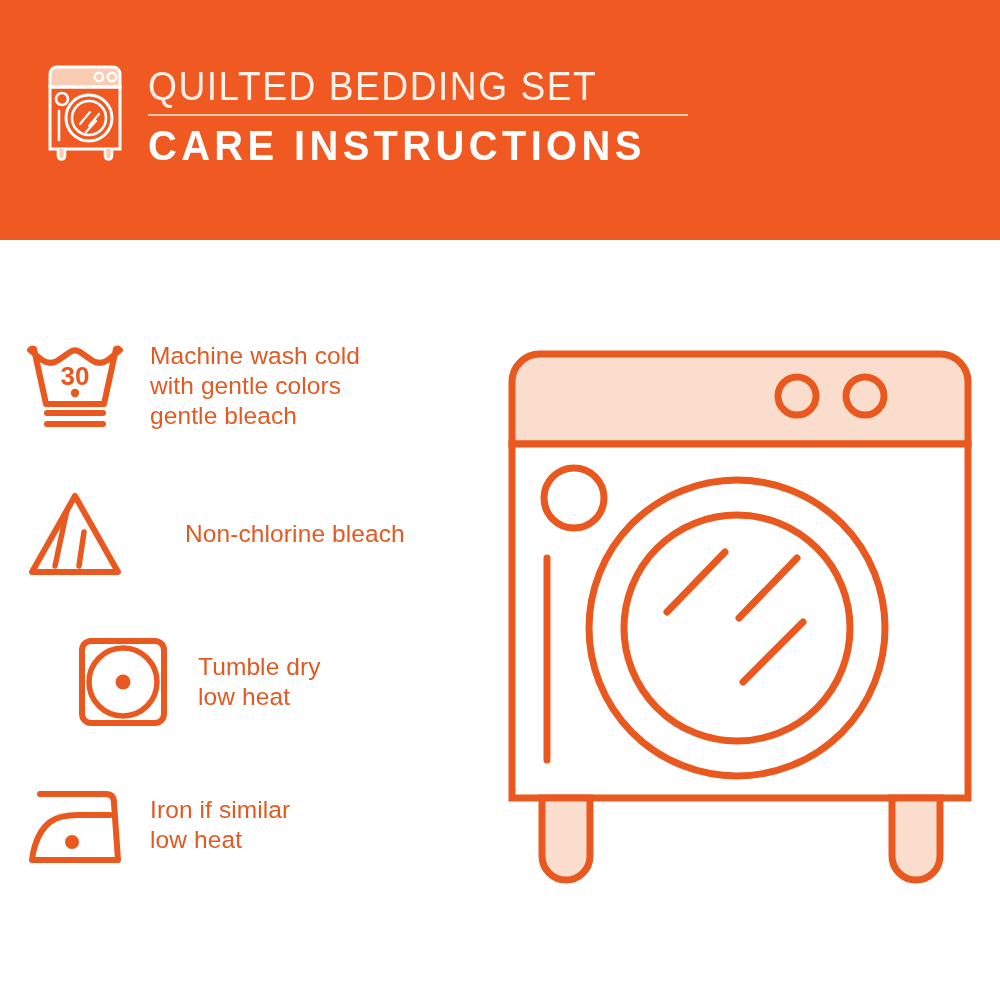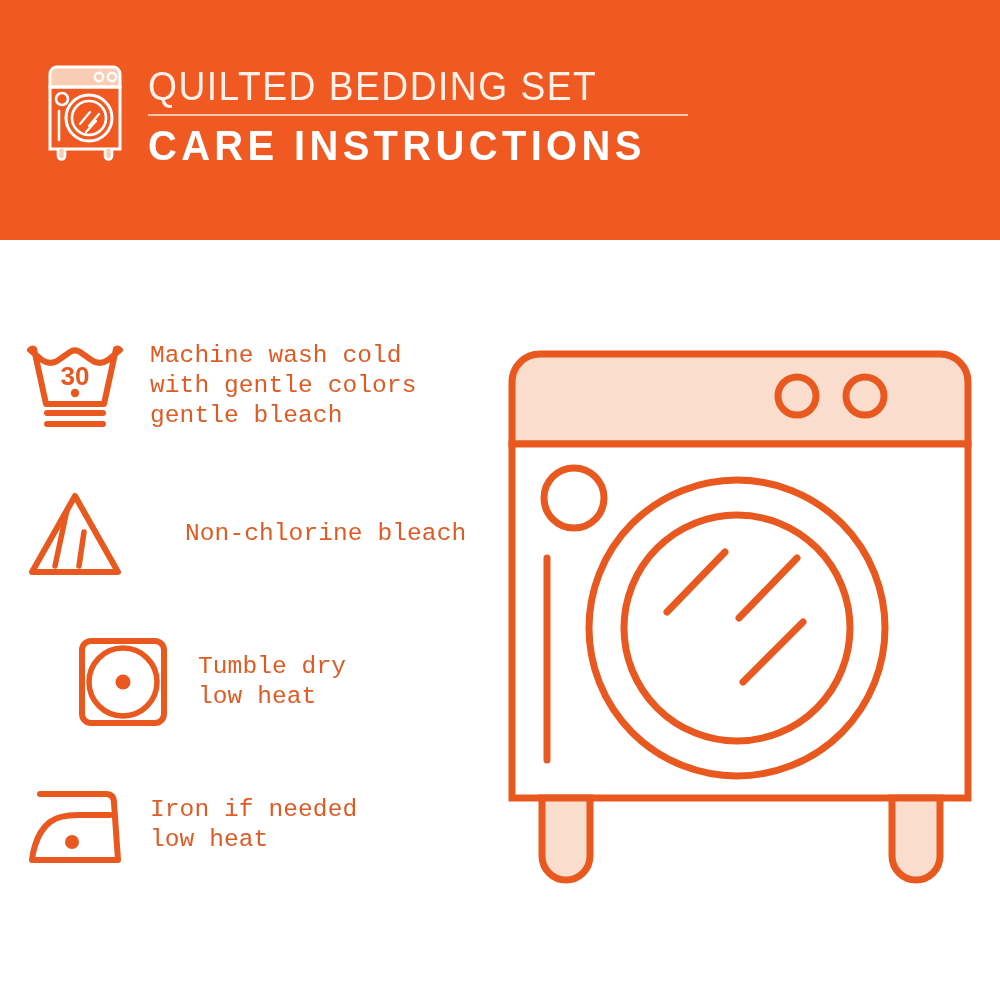--- a/index.html
+++ b/index.html
@@ -105,21 +105,21 @@
     justify-content: center;
     align-items: center;
   }
   .care-text {
     flex: 1 1 auto;
     color: #e05a22;
     font-size: 24.5px;
     line-height: 30px;
     font-weight: 500;
     letter-spacing: 0.1px;
-    font-family: Liberation Mono, monospace;
+    font-family: Liberation Sans, sans-serif;
   }
   .care-text .ln { display: block; white-space: nowrap; }
 
   
   .machine-wrap {
     position: absolute;
     left: 490px;
     top: 330px;
     width: 500px;
     height: 610px;
@@ -217,21 +217,21 @@
 
     <div class="care-row r3">
       <div class="care-symbol">
         <svg width="110" height="86" viewBox="0 0 110 86">
 
           <path d="M20 12 H86 C92 12 94 16 94 21 L98 78 H12 C12 78 14 52 30 40 C38 34 50 33 58 33 H90" fill="none" stroke="#e9591f" stroke-width="6" stroke-linejoin="round" stroke-linecap="round"></path>
           <circle cx="52" cy="60" r="7" fill="#e9591f"></circle>
         </svg>
       </div>
       <div class="care-text">
-        <span class="ln">Iron if needed</span>
+        <span class="ln">Iron if similar</span>
         <span class="ln">low heat</span>
       </div>
     </div>
   </div>
 
   <div class="machine-wrap">
     <svg width="500" height="610" viewBox="0 0 500 610">
 
       <path d="M22 52 a28 28 0 0 1 28 -28 h400 a28 28 0 0 1 28 28 v62 h-456 z" fill="#fbddcd" stroke="#e9591f" stroke-width="7"></path>
 

